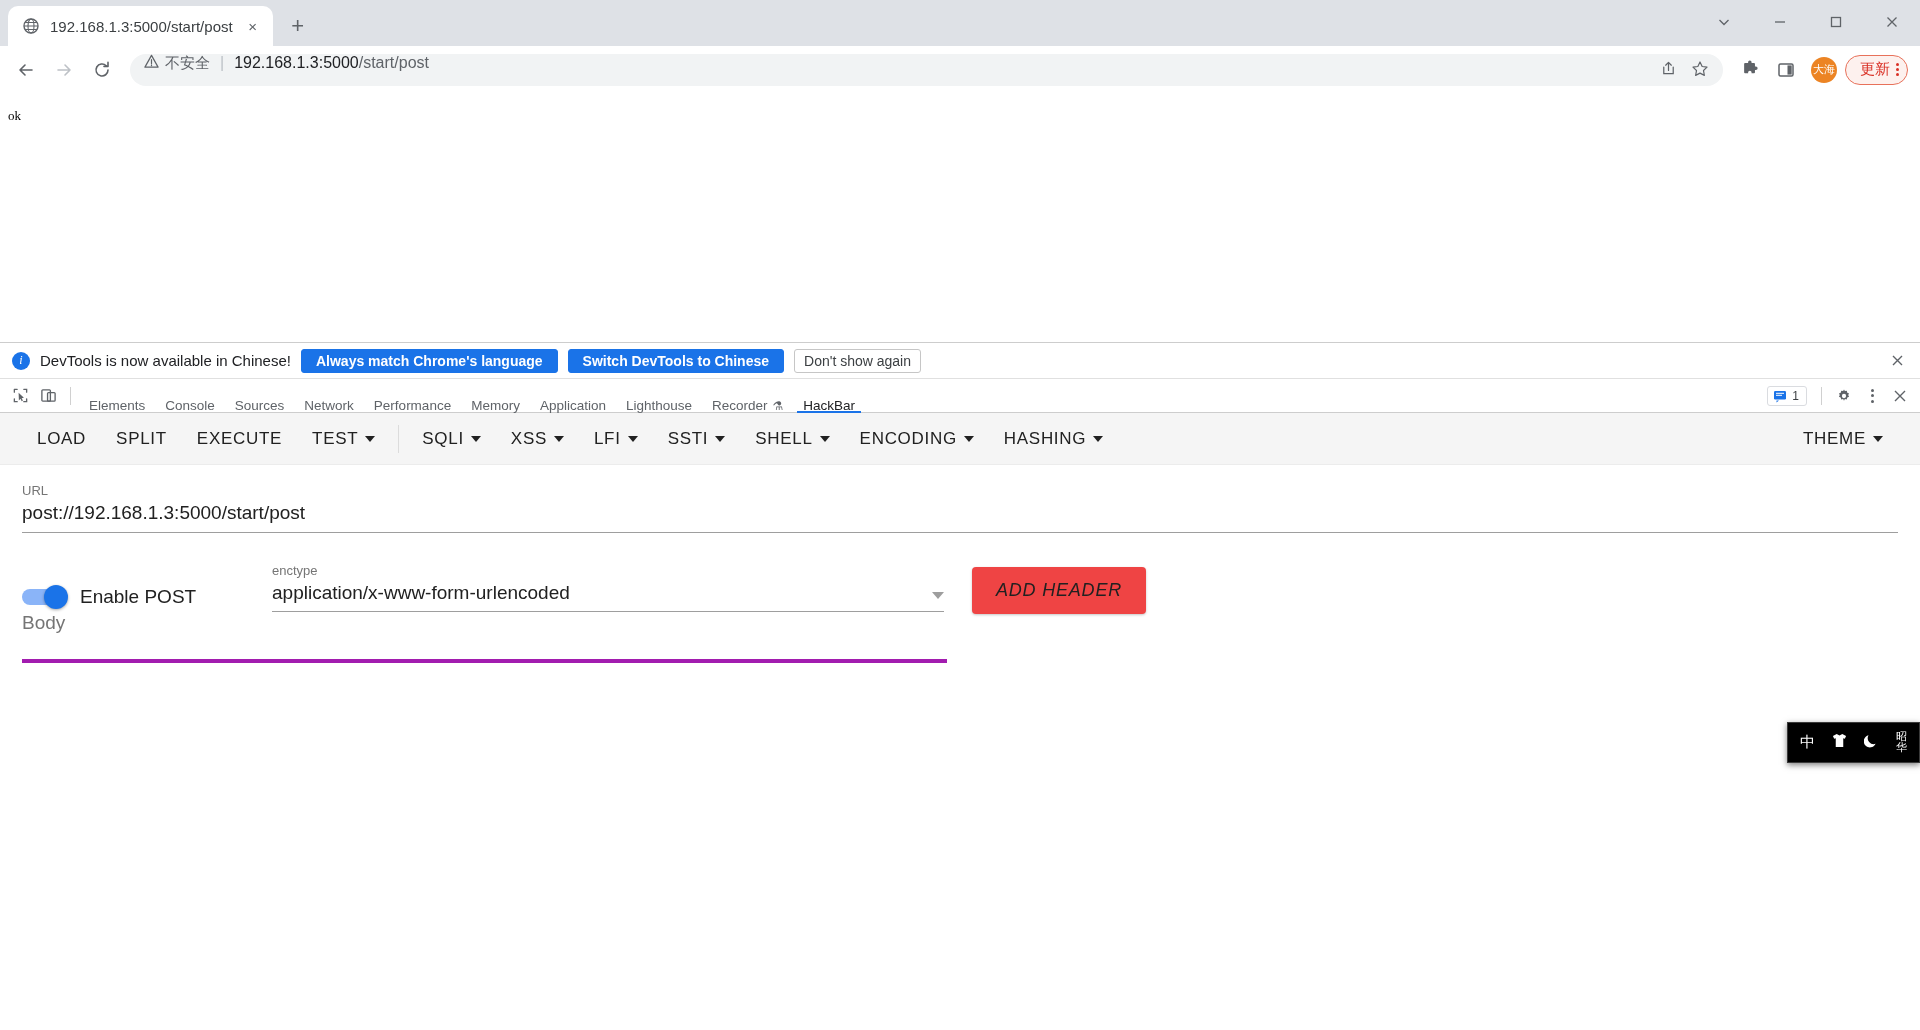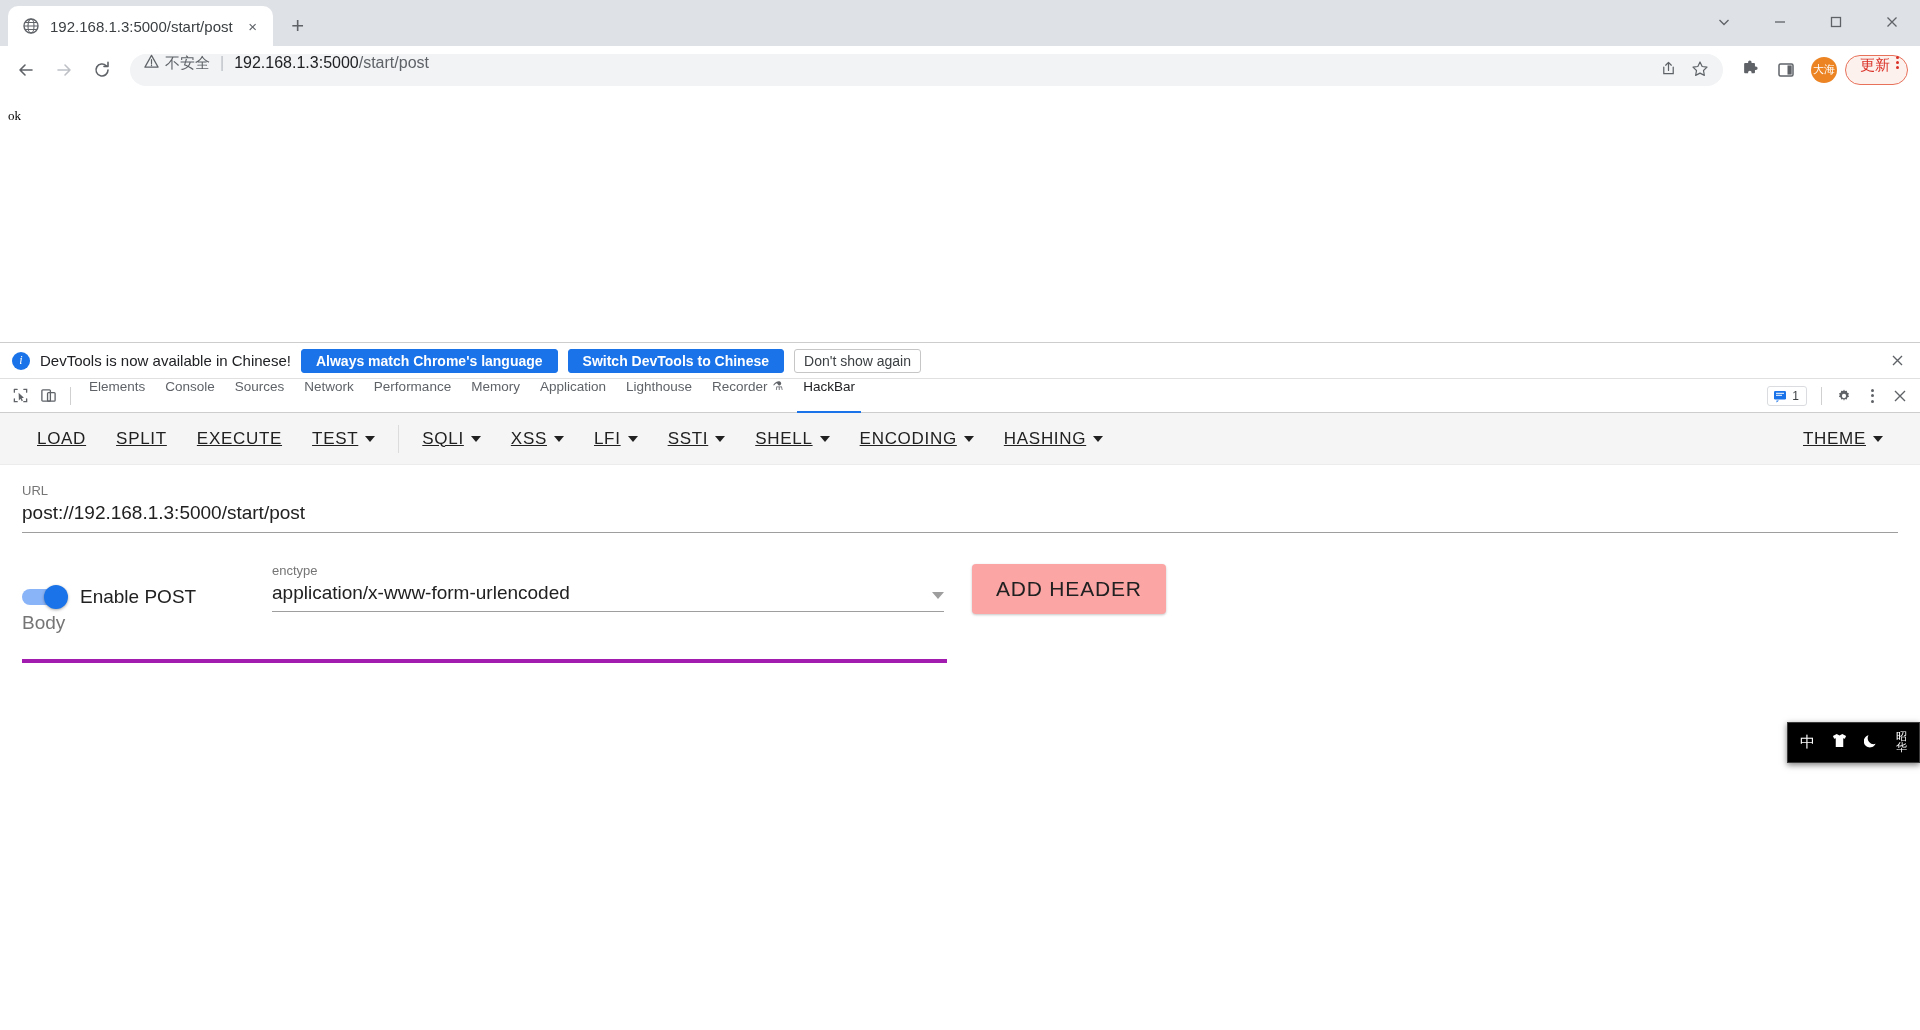--- a/index.html
+++ b/index.html
@@ -103,21 +103,21 @@
   }
   .avatar {
     width: 26px; height: 26px; border-radius: 50%;
     background: #ec8424; color: #fff;
     display: flex; align-items: center; justify-content: center;
     font-size: 11px; flex: none; margin: 0 6px;
   }
   .update-btn {
     height: 30px; border: 1px solid #e8715a; border-radius: 16px;
     background: #fdf1ee; color: #d93025;
-    display: flex; align-items: flex-start; gap: 6px;
+    display: flex; align-items: center; gap: 6px;
     padding: 0 8px 0 14px; font-size: 15px; flex: none;
     margin-right: 4px;
   }
   .kebab { display: flex; flex-direction: column; gap: 2px; align-items: center; }
   .kebab i { width: 3px; height: 3px; border-radius: 50%; background: #d93025; display:block; }
 
   
   .viewport {
     background: #ffffff; position: relative;
     height: 248px; flex: none;
@@ -171,21 +171,21 @@
     padding-left: 6px;
   }
   .dt-tool-icon {
     width: 28px; height: 28px; display: flex; align-items: center; justify-content: center;
     color: #5f6368; flex: none;
   }
   .dt-vsep { width: 1px; height: 18px; background: #d0d0d0; margin: 0 8px; flex: none; }
   .dt-tab {
     font-size: 13.5px; color: #5f6368;
     padding: 0 10px; height: 34px;
-    display: flex; align-items: flex-start; gap: 5px;
+    display: flex; align-items: flex-end; gap: 5px;
     white-space: nowrap; position: relative;
   }
   .dt-tab.active { color: #202124; }
   .dt-tab.active::after {
     content: ""; position: absolute; left: 4px; right: 4px; bottom: 0;
     height: 2px; background: #1a73e8;
   }
   .dt-right { margin-left: auto; display: flex; align-items: center; padding-right: 6px; }
   .msg-badge {
     display: flex; align-items: center; gap: 5px;
@@ -203,21 +203,20 @@
     display: flex; align-items: center; flex: none;
     padding: 0 22px;
     border-bottom: 1px solid #ececec;
   }
   .hb-item {
     display: flex; align-items: center; gap: 7px;
     font-size: 17px; letter-spacing: 0.7px;
     color: #212121; padding: 0 15px; height: 52px;
     font-family: "Liberation Sans", sans-serif;
     white-space: nowrap;
-    text-decoration: underline;
   }
   .caret {
     width: 0; height: 0;
     border-left: 5px solid transparent;
     border-right: 5px solid transparent;
     border-top: 6px solid #212121;
     display: inline-block;
   }
   .hb-sep { width: 1px; height: 28px; background: #dcdcdc; margin: 0 8px; flex: none; }
   .hb-spacer { flex: 1; }
@@ -257,25 +256,26 @@
   .enctype-value { font-size: 19px; color: #212121; flex: 1; }
   .caret-gray {
     width: 0; height: 0;
     border-left: 6px solid transparent;
     border-right: 6px solid transparent;
     border-top: 7px solid #9e9e9e;
     margin-bottom: 5px;
   }
   .add-header-btn {
     margin-left: 28px; margin-bottom: -2px;
-    background: #fca5a5; border: none; border-radius: 4px;
+    background: #ef4444; border: none; border-radius: 4px;
     box-shadow: 0 1px 3px rgba(0,0,0,.16), 0 1px 2px rgba(0,0,0,.08);
-    font-size: 21px; letter-spacing: 0.8px; color: #212121;
+    font-size: 18px; letter-spacing: 0.8px; color: #212121;
     padding: 13px 24px; white-space: nowrap;
     font-family: "Liberation Sans", sans-serif;
+    font-style: italic;
   }
 
   .body-field {
     width: 925px;
     border-bottom: 4px solid #a21caf;
     padding-bottom: 25px;
   }
   .body-placeholder { font-size: 19px; color: #757575; }
 
   

